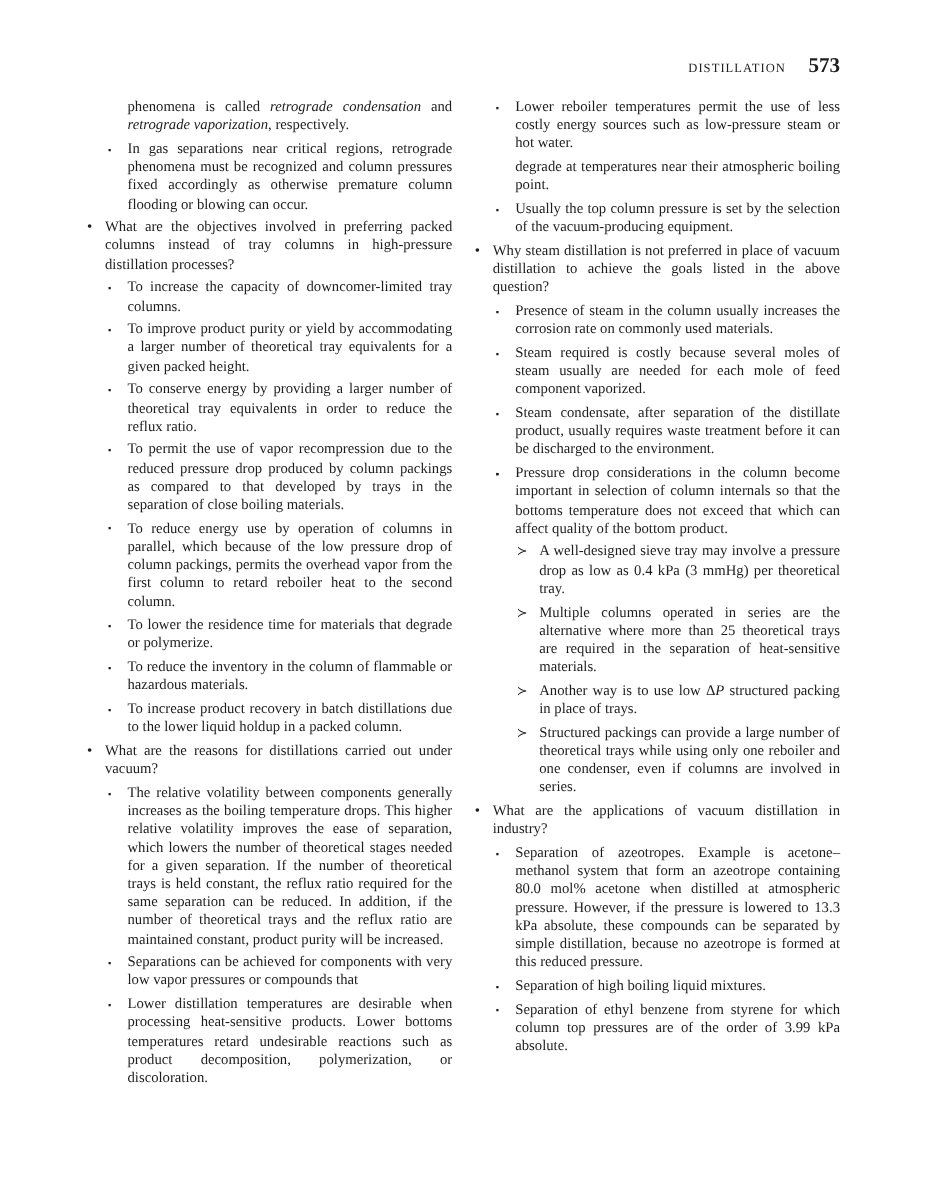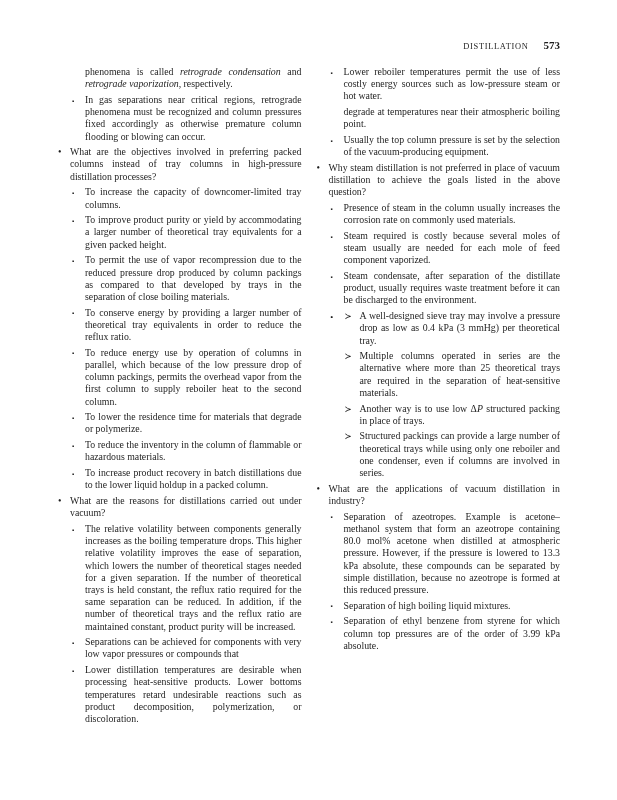--- a/index.html
+++ b/index.html
@@ -19,21 +19,21 @@
     position: absolute;
     top: 40px; right: 57px; left: 57px;
     text-align: right;
     font-size: 8.4px;
     line-height: 10px;
     white-space: nowrap;
   }
   .running-head { letter-spacing: 0.7px; }
   .page-number {
     font-weight: bold;
-    font-size: 11px;
+    font-size: 14px;
     margin-left: 15px;
   }
   .columns {
     position: absolute;
     left: 57px; top: 66px;
     width: 503px;
     display: flex;
     gap: 14px;
   }
   .col { width: 244.5px; }
@@ -68,41 +68,41 @@
   <div class="page-header">
     <span class="running-head">DISTILLATION</span><span class="page-number">573</span>
   </div>
   <div class="columns">
     <div class="col">
         <div class="item lvl2"><span>phenomena is called <i>retrograde condensation</i> and <i>retrograde vaporization</i>, respectively.</span></div>
         <div class="item lvl2"><span class="marker m2">▪</span><span>In gas separations near critical regions, retrograde phenomena must be recognized and column pressures fixed accordingly as otherwise premature column flooding or blowing can occur.</span></div>
         <div class="item lvl1"><span class="marker m1">•</span><span>What are the objectives involved in preferring packed columns instead of tray columns in high-pressure distillation processes?</span></div>
         <div class="item lvl2"><span class="marker m2">▪</span><span>To increase the capacity of downcomer-limited tray columns.</span></div>
         <div class="item lvl2"><span class="marker m2">▪</span><span>To improve product purity or yield by accommodating a larger number of theoretical tray equivalents for a given packed height.</span></div>
+        <div class="item lvl2"><span class="marker m2">▪</span><span>To conserve energy by providing a larger number of theoretical tray equivalents in order to reduce the reflux ratio.</span></div>
         <div class="item lvl2"><span class="marker m2">▪</span><span>To permit the use of vapor recompression due to the reduced pressure drop produced by column packings as compared to that developed by trays in the separation of close boiling materials.</span></div>
-        <div class="item lvl2"><span class="marker m2">▪</span><span>To conserve energy by providing a larger number of theoretical tray equivalents in order to reduce the reflux ratio.</span></div>
-        <div class="item lvl2"><span class="marker m2">▪</span><span>To reduce energy use by operation of columns in parallel, which because of the low pressure drop of column packings, permits the overhead vapor from the first column to supply reboiler heat to the second column.</span></div>
+        <div class="item lvl2"><span class="marker m2">▪</span><span>To reduce energy use by operation of columns in parallel, which because of the low pressure drop of column packings, permits the overhead vapor from the first column to retard reboiler heat to the second column.</span></div>
         <div class="item lvl2"><span class="marker m2">▪</span><span>To lower the residence time for materials that degrade or polymerize.</span></div>
         <div class="item lvl2"><span class="marker m2">▪</span><span>To reduce the inventory in the column of flammable or hazardous materials.</span></div>
         <div class="item lvl2"><span class="marker m2">▪</span><span>To increase product recovery in batch distillations due to the lower liquid holdup in a packed column.</span></div>
         <div class="item lvl1"><span class="marker m1">•</span><span>What are the reasons for distillations carried out under vacuum?</span></div>
         <div class="item lvl2"><span class="marker m2">▪</span><span>The relative volatility between components generally increases as the boiling temperature drops. This higher relative volatility improves the ease of separation, which lowers the number of theoretical stages needed for a given separation. If the number of theoretical trays is held constant, the reflux ratio required for the same separation can be reduced. In addition, if the number of theoretical trays and the reflux ratio are maintained constant, product purity will be increased.</span></div>
         <div class="item lvl2"><span class="marker m2">▪</span><span>Separations can be achieved for components with very low vapor pressures or compounds that</span></div>
         <div class="item lvl2"><span class="marker m2">▪</span><span>Lower distillation temperatures are desirable when processing heat-sensitive products. Lower bottoms temperatures retard undesirable reactions such as product decomposition, polymerization, or discoloration.</span></div>
       </div>
     <div class="col">
         <div class="item lvl2"><span class="marker m2">▪</span><span>Lower reboiler temperatures permit the use of less costly energy sources such as low-pressure steam or hot water.</span></div>
         <div class="item lvl2"><span>degrade at temperatures near their atmospheric boiling point.</span></div>
         <div class="item lvl2"><span class="marker m2">▪</span><span>Usually the top column pressure is set by the selection of the vacuum-producing equipment.</span></div>
         <div class="item lvl1"><span class="marker m1">•</span><span>Why steam distillation is not preferred in place of vacuum distillation to achieve the goals listed in the above question?</span></div>
         <div class="item lvl2"><span class="marker m2">▪</span><span>Presence of steam in the column usually increases the corrosion rate on commonly used materials.</span></div>
         <div class="item lvl2"><span class="marker m2">▪</span><span>Steam required is costly because several moles of steam usually are needed for each mole of feed component vaporized.</span></div>
         <div class="item lvl2"><span class="marker m2">▪</span><span>Steam condensate, after separation of the distillate product, usually requires waste treatment before it can be discharged to the environment.</span></div>
         <div class="item lvl2"><span class="marker m2">▪</span></div>
-        <div class="item lvl2"><span class="marker m2">▪</span></div>
+        <div class="item lvl2"><span class="marker m2">▪</span><span>Pressure drop considerations in the column become important in selection of column internals so that the bottoms temperature does not exceed that which can affect quality of the bottom product.</span></div>
         <div class="item lvl3"><span class="marker m3">≻</span><span>A well-designed sieve tray may involve a pressure drop as low as 0.4 kPa (3 mmHg) per theoretical tray.</span></div>
         <div class="item lvl3"><span class="marker m3">≻</span><span>Multiple columns operated in series are the alternative where more than 25 theoretical trays are required in the separation of heat-sensitive materials.</span></div>
         <div class="item lvl3"><span class="marker m3">≻</span><span>Another way is to use low Δ<i>P</i> structured packing in place of trays.</span></div>
         <div class="item lvl3"><span class="marker m3">≻</span><span>Structured packings can provide a large number of theoretical trays while using only one reboiler and one condenser, even if columns are involved in series.</span></div>
         <div class="item lvl1"><span class="marker m1">•</span><span>What are the applications of vacuum distillation in industry?</span></div>
         <div class="item lvl2"><span class="marker m2">▪</span><span>Separation of azeotropes. Example is acetone–methanol system that form an azeotrope containing 80.0 mol% acetone when distilled at atmospheric pressure. However, if the pressure is lowered to 13.3 kPa absolute, these compounds can be separated by simple distillation, because no azeotrope is formed at this reduced pressure.</span></div>
         <div class="item lvl2"><span class="marker m2">▪</span><span>Separation of high boiling liquid mixtures.</span></div>
         <div class="item lvl2"><span class="marker m2">▪</span><span>Separation of ethyl benzene from styrene for which column top pressures are of the order of 3.99 kPa absolute.</span></div>
       </div>
   </div>

